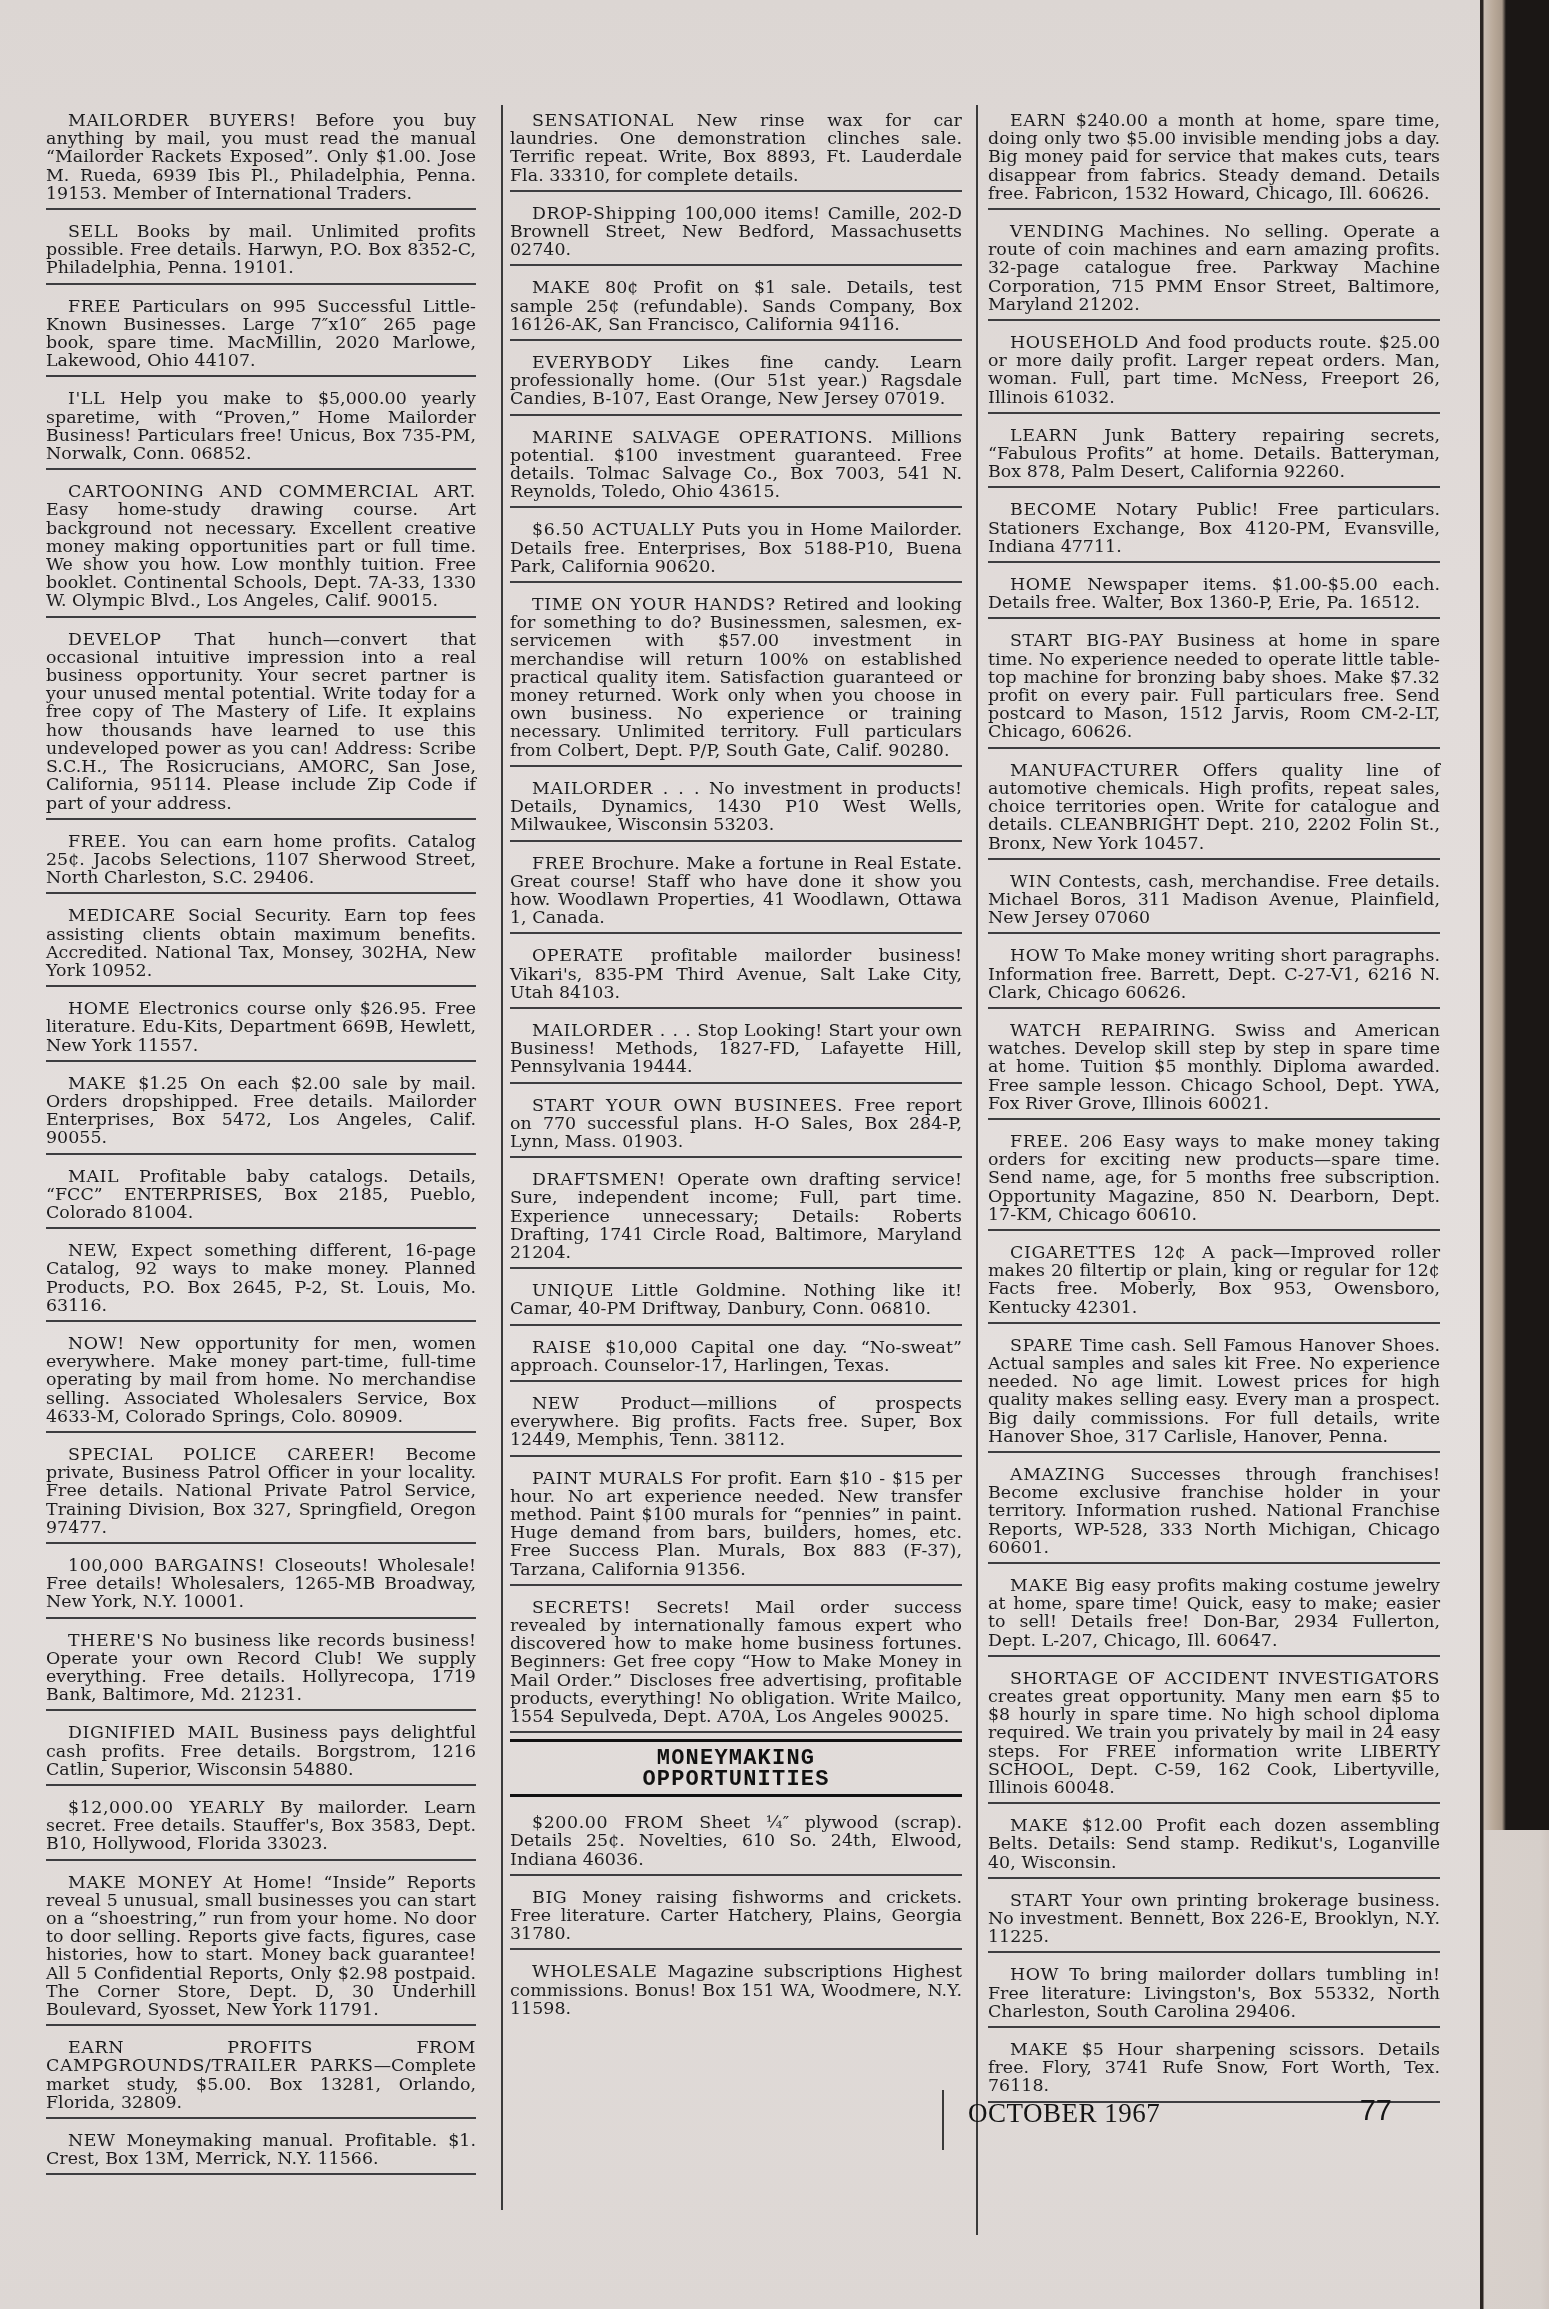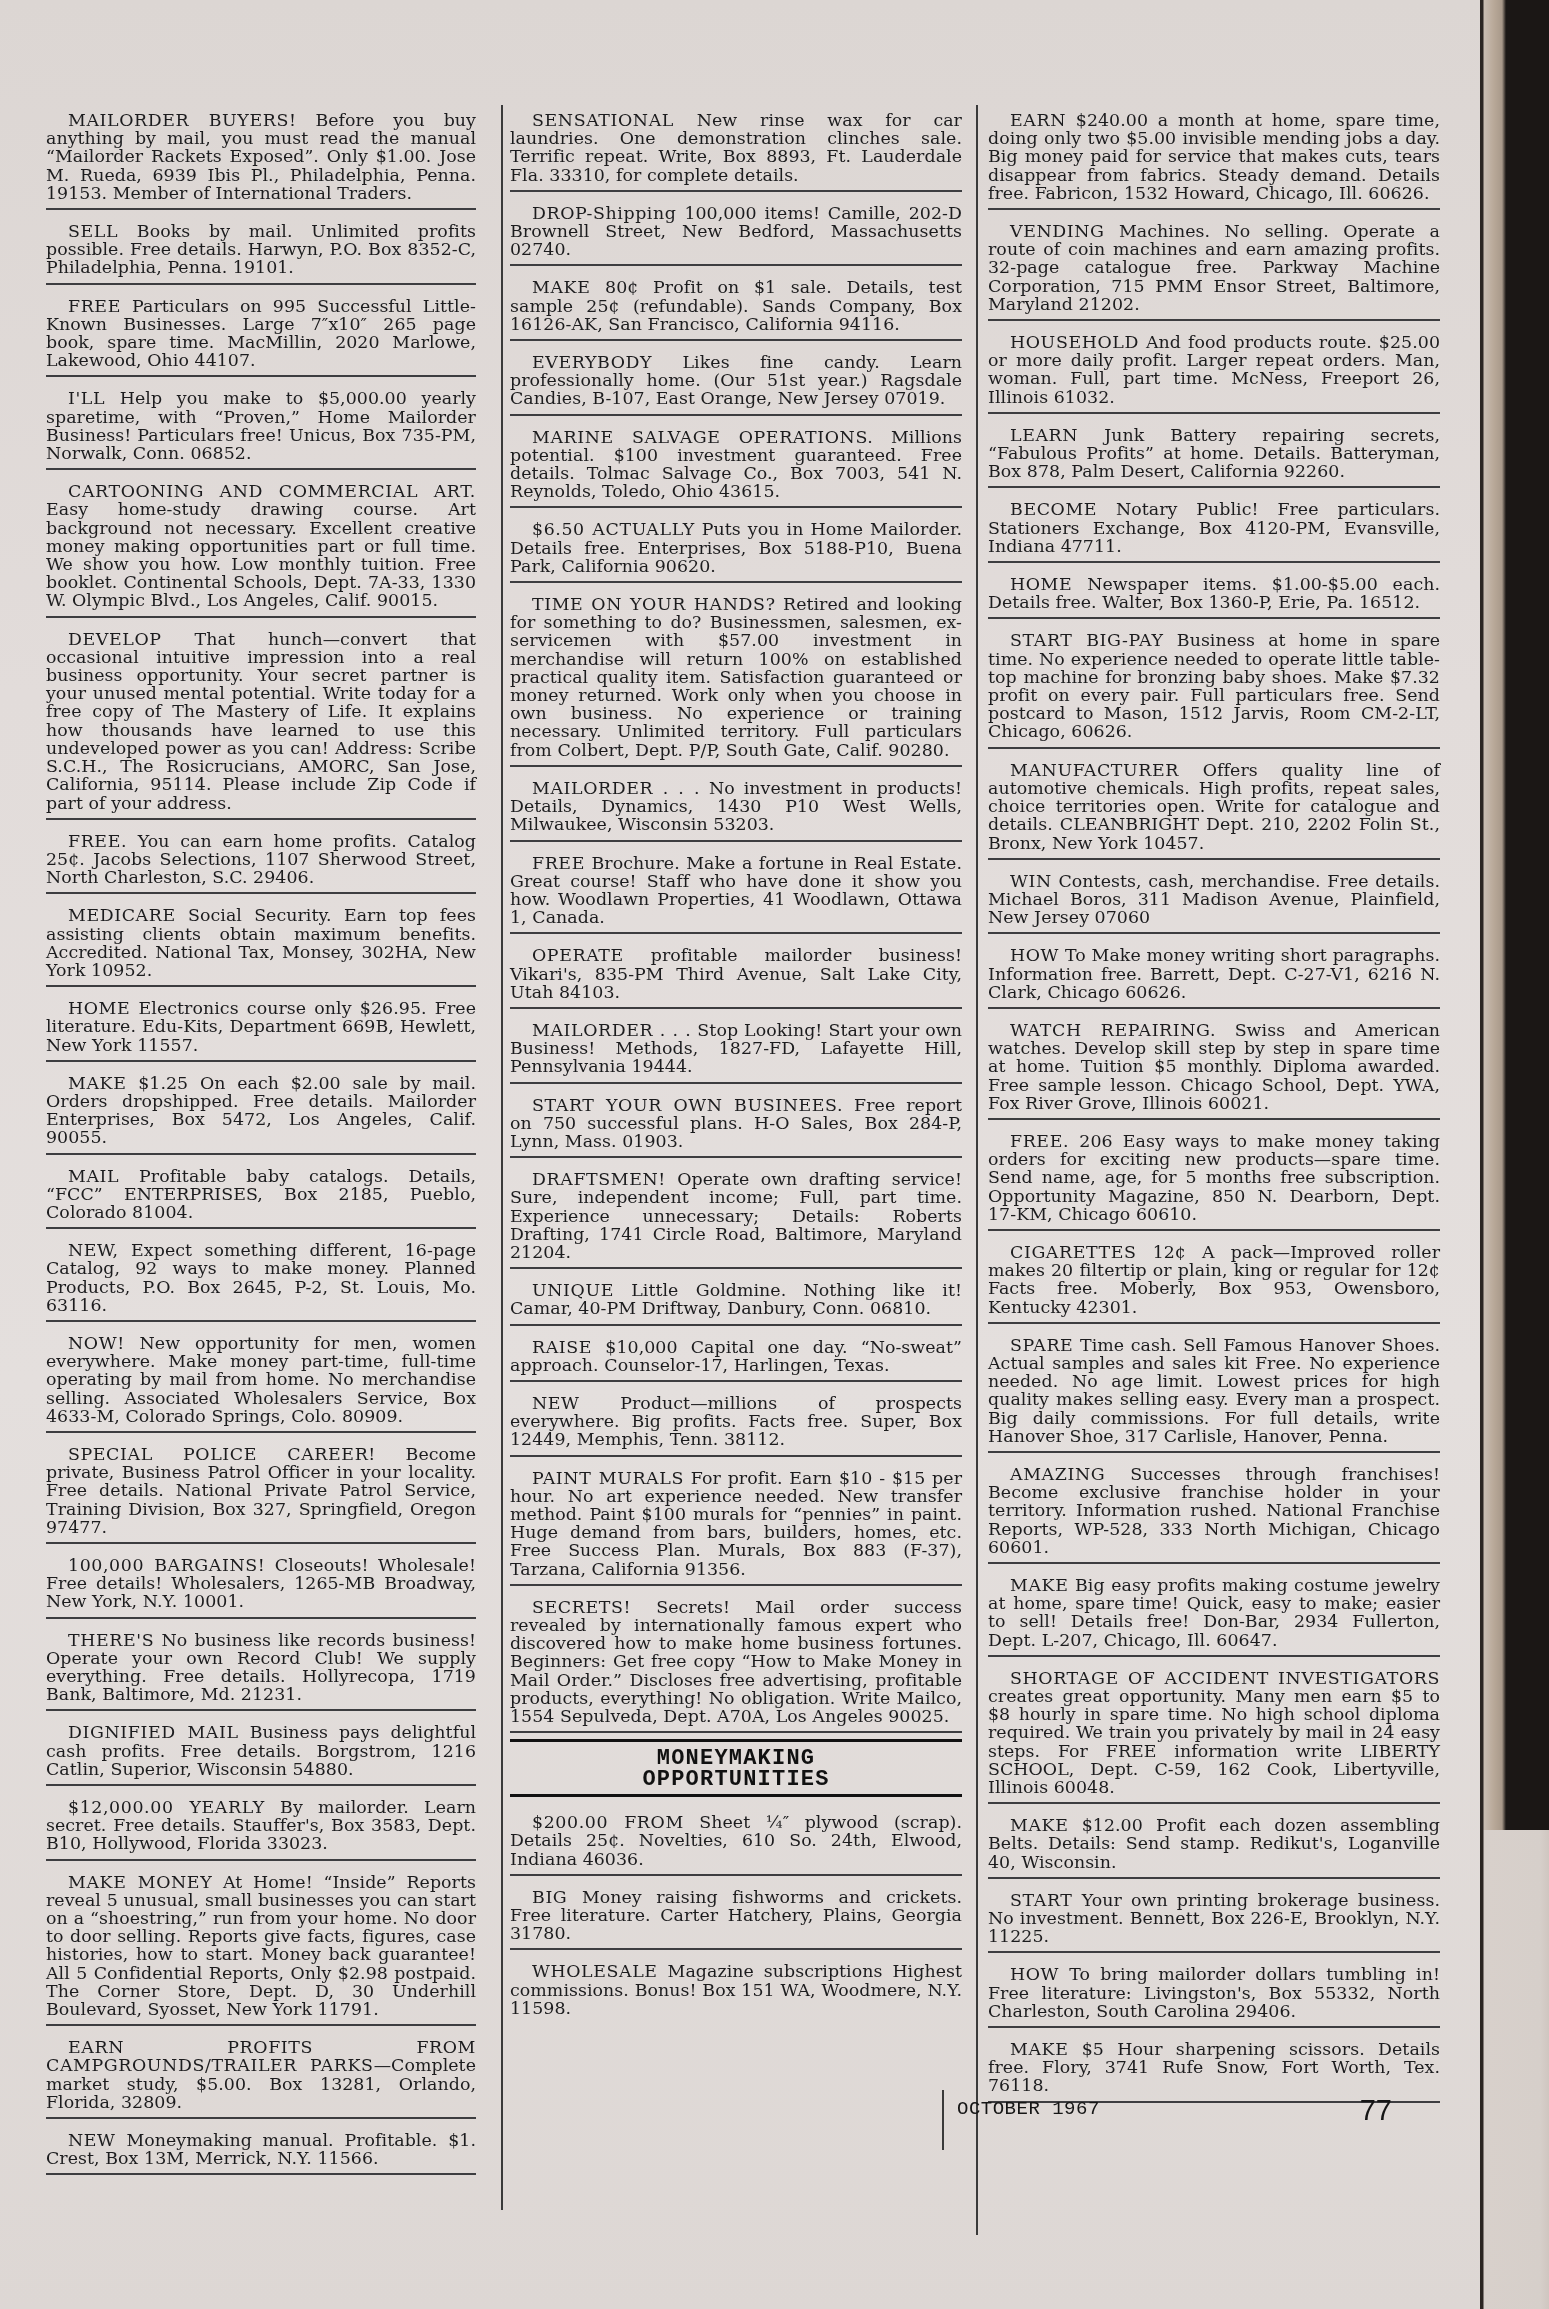--- a/index.html
+++ b/index.html
@@ -70,23 +70,23 @@
     letter-spacing: 1.2px;
     color: #111;
   }
 
   .footer {
     position: absolute; left: 942px; top: 2090px; width: 452px;
     border-left: 2px solid #3a3a3a;
     height: 60px;
   }
   .footer .issue {
-    position: absolute; left: 13px; top: 8px;
-    font-family: Liberation Mono, monospace;
-    font-size: 19px; letter-spacing: 0.5px; color: #151515;
+    position: absolute; left: 24px; top: 8px;
+    font-family: Liberation Serif, serif;
+    font-size: 27px; letter-spacing: 0.5px; color: #151515;
   }
   .footer .pageno {
     position: absolute; right: 4px; top: 4px;
     font-family: Liberation Sans, sans-serif;
     font-size: 29px; color: #151515;
   }
 </style>
 </head>
 <body>
 
@@ -189,21 +189,21 @@
           <div class="ad">
             <p><span class="lead">FREE</span><span> Brochure. Make a fortune in Real Estate. Great course! Staff who have done it show you how. Woodlawn Properties, 41 Woodlawn, Ottawa 1, Canada.</span></p>
           </div>
           <div class="ad">
             <p><span class="lead">OPERATE</span><span> profitable mailorder business! Vikari's, 835-PM Third Avenue, Salt Lake City, Utah 84103.</span></p>
           </div>
           <div class="ad">
             <p><span class="lead">MAILORDER . . .</span><span> Stop Looking! Start your own Business! Methods, 1827-FD, Lafayette Hill, Pennsylvania 19444.</span></p>
           </div>
           <div class="ad">
-            <p><span class="lead">START YOUR OWN BUSINEES.</span><span> Free report on 750 successful plans. H-O Sales, Box 284-P, Lynn, Mass. 01903.</span></p>
+            <p><span class="lead">START YOUR OWN BUSINEES.</span><span> Free report on 770 successful plans. H-O Sales, Box 284-P, Lynn, Mass. 01903.</span></p>
           </div>
           <div class="ad">
             <p><span class="lead">DRAFTSMEN!</span><span> Operate own drafting service! Sure, independent income; Full, part time. Experience unnecessary; Details: Roberts Drafting, 1741 Circle Road, Baltimore, Maryland 21204.</span></p>
           </div>
           <div class="ad">
             <p><span class="lead">UNIQUE</span><span> Little Goldmine. Nothing like it! Camar, 40-PM Driftway, Danbury, Conn. 06810.</span></p>
           </div>
           <div class="ad">
             <p><span class="lead">RAISE</span><span> $10,000 Capital one day. “No-sweat” approach. Counselor-17, Harlingen, Texas.</span></p>
           </div>

